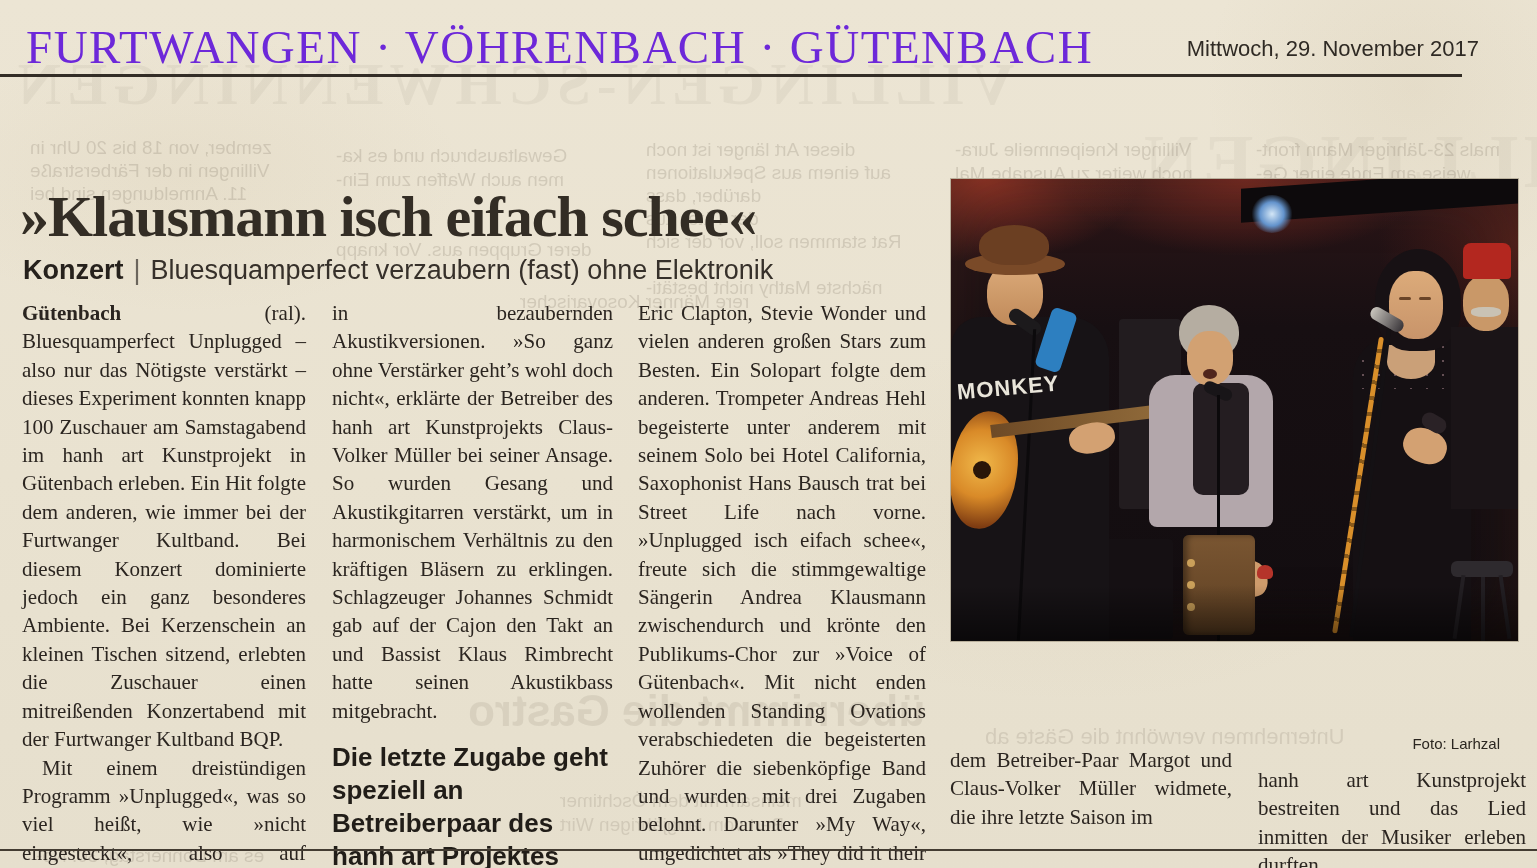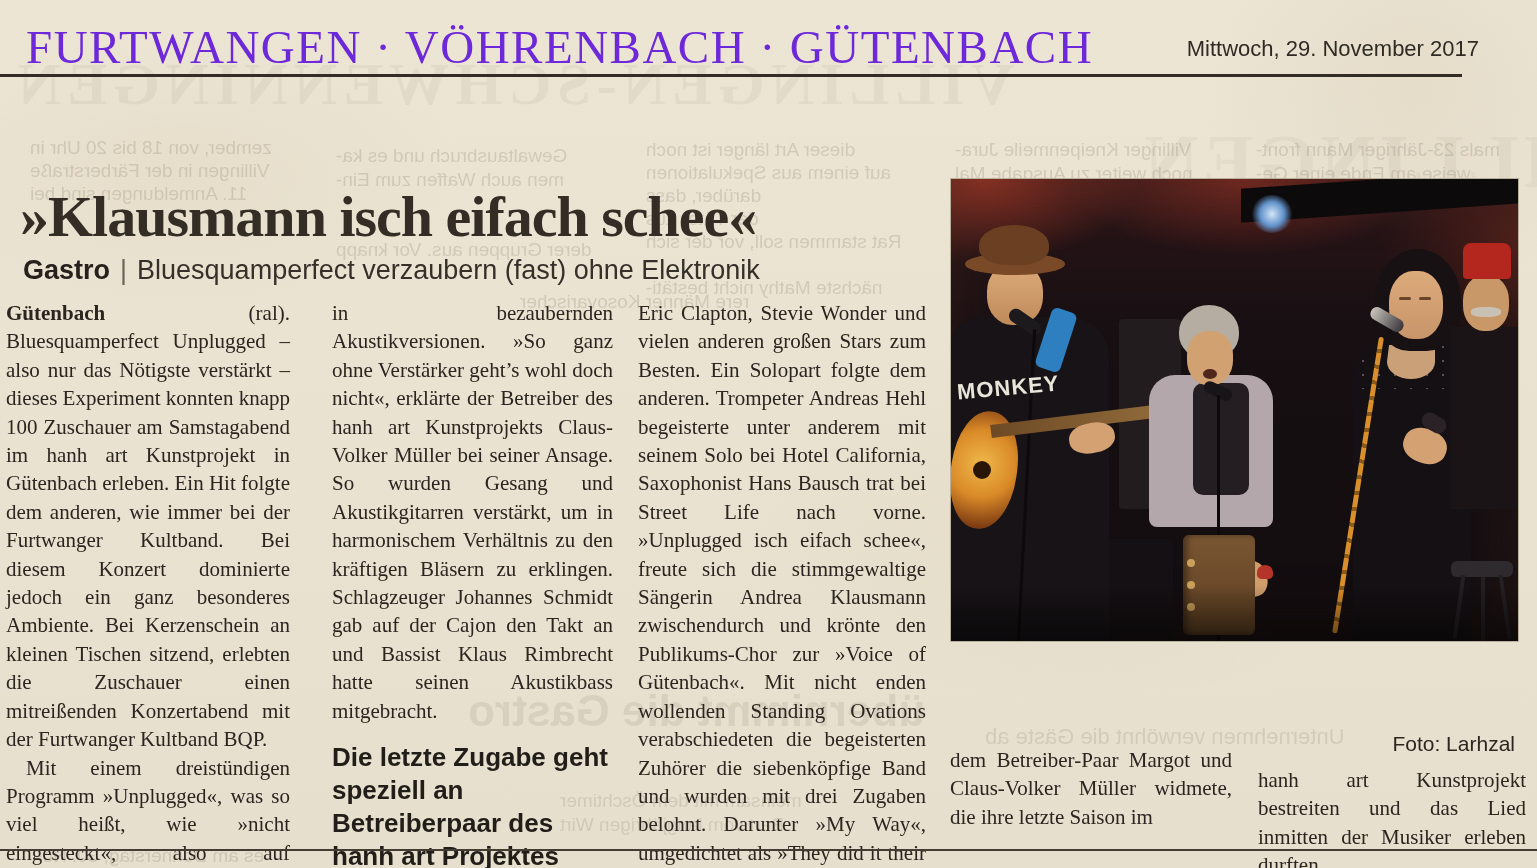--- a/index.html
+++ b/index.html
@@ -34,21 +34,21 @@
   .subhead .kicker{font-weight:bold;color:#26211c;}
   .subhead .sep{color:#6b655c;padding:0 10px;font-weight:300;}
   
   .bodycol{
     text-align:justify;font-size:21px;line-height:28.4px;color:#2b2520;z-index:2;
     hyphens:auto;-webkit-hyphens:auto;
   }
   .bodycol p{margin:0;}
   .bodycol p.indent{text-indent:20px;}
   .lead-in{font-weight:bold;}
-  .col1{left:6px;top:299px;width:284px;height:548px;}
+  .col1{left:22px;top:299px;width:284px;height:548px;}
   .col2{left:332px;top:299px;width:281px;height:548px;}
   .col3{left:638px;top:299px;width:288px;height:548px;}
   .col4{left:950px;top:746px;width:282px;height:90px;}
   .col5{left:1258px;top:766px;width:268px;height:90px;}
   .pull-quote{
     margin-top:16px;font-family:"Liberation Sans",sans-serif;font-weight:bold;
     font-size:26px;line-height:33px;color:#211d18;text-align:left;
   }
   
   .photo{
@@ -66,21 +66,21 @@
     font-family:"Liberation Sans",sans-serif;font-weight:bold;font-size:22px;
     color:#e9e5da;letter-spacing:1px;transform:rotate(-5deg);
   }
   
   .caption{
     left:953px;top:646px;width:563px;height:118px;z-index:3;
     font-family:"Liberation Sans",sans-serif;font-size:20px;line-height:27.5px;
     color:#2b2620;text-align:justify;
   }
   .photo-credit{
-    position:absolute;right:1px;top:84px;font-size:21px;color:#2b2620;
+    position:absolute;right:16px;top:84px;font-size:15px;color:#2b2620;
     background:transparent;
   }
   
   .ghost{
     position:absolute;transform:scaleX(-1);color:#6f6455;filter:blur(.6px);
     font-family:"Liberation Sans",sans-serif;font-size:19px;opacity:.2;
     white-space:nowrap;pointer-events:none;z-index:1;
   }
   .ghost.serif{font-family:"Liberation Serif",serif;font-weight:bold;}
 </style>
@@ -111,21 +111,21 @@
 <div class="ghost" style="left:36px;top:845px;">es am Donnerstag, 30. No-</div>
 <div class="ghost" style="left:560px;top:790px;opacity:.17;">meinsam mit dem Öschtimer</div>
 <div class="ghost" style="left:560px;top:814px;opacity:.17;">Bert vom langjährigen Wirt</div>
 
 <div class="abs masthead-title">FURTWANGEN · VÖHRENBACH · GÜTENBACH</div>
 <div class="abs masthead-date">Mittwoch, 29. November 2017</div>
 <div class="abs header-rule"></div>
 
 <h1 class="abs headline" style="margin:0;">»Klausmann isch eifach schee«</h1>
 <div class="abs subhead">
-  <span class="kicker">Gastro</span><span class="sep">|</span><span>Bluesquamperfect verzaubern (fast) ohne Elektronik</span>
+  <span class="kicker">Konzert</span><span class="sep">|</span><span>Bluesquamperfect verzaubern (fast) ohne Elektronik</span>
 </div>
 
 <div class="abs bodycol col1">
   <p><span class="lead-in">Gütenbach</span><span> (ral). Bluesquamperfect Unplugged – also nur das Nötigste verstärkt – dieses Experiment konnten knapp 100 Zuschauer am Samstagabend im hanh art Kunstprojekt in Gütenbach erleben. Ein Hit folgte dem anderen, wie immer bei der Furtwanger Kultband. Bei diesem Konzert dominierte jedoch ein ganz besonderes Ambiente. Bei Kerzenschein an kleinen Tischen sitzend, erlebten die Zuschauer einen mitreißenden Konzertabend mit der Furtwanger Kultband BQP.</span></p>
   <p class="indent"><span>Mit einem dreistündigen Programm »Unplugged«, was so viel heißt, wie »nicht eingesteckt«, also auf elektronische Instrumente verzichtend, erklangen ihre bekannten Hits</span></p>
 </div>
 
 <div class="abs bodycol col2">
   <p><span>in bezaubernden Akustikversionen. »So ganz ohne Verstärker geht’s wohl doch nicht«, erklärte der Betreiber des hanh art Kunstprojekts Claus-Volker Müller bei seiner Ansage. So wurden Gesang und Akustikgitarren verstärkt, um in harmonischem Verhältnis zu den kräftigen Bläsern zu erklingen. Schlagzeuger Johannes Schmidt gab auf der Cajon den Takt an und Bassist Klaus Rimbrecht hatte seinen Akustikbass mitgebracht.</span></p>
   <div class="pull-quote">Die letzte Zugabe geht speziell an Betreiberpaar des hanh art Projektes</div>

